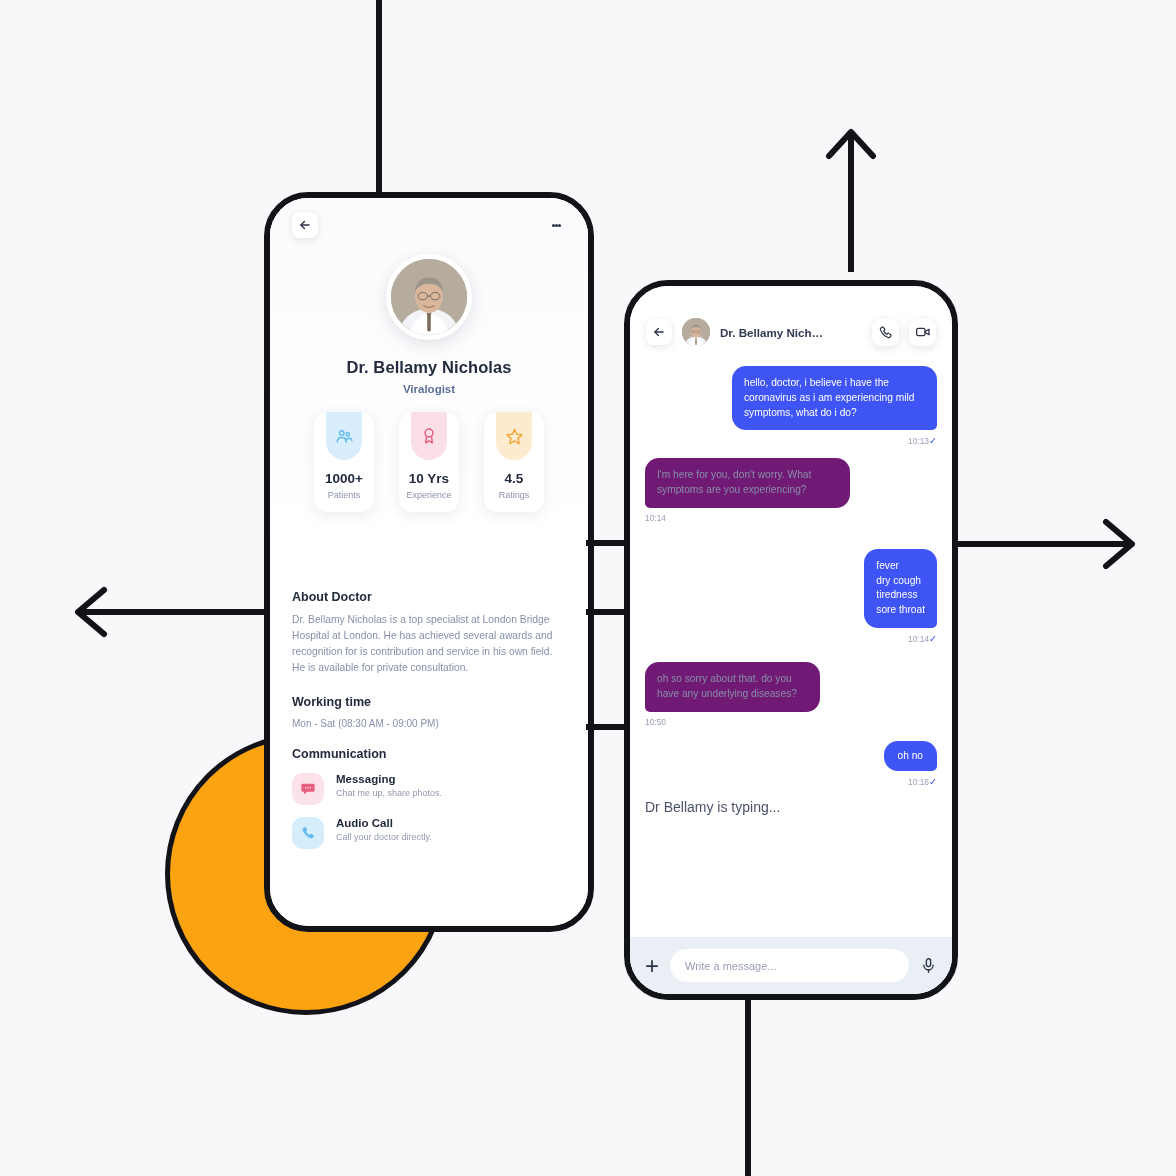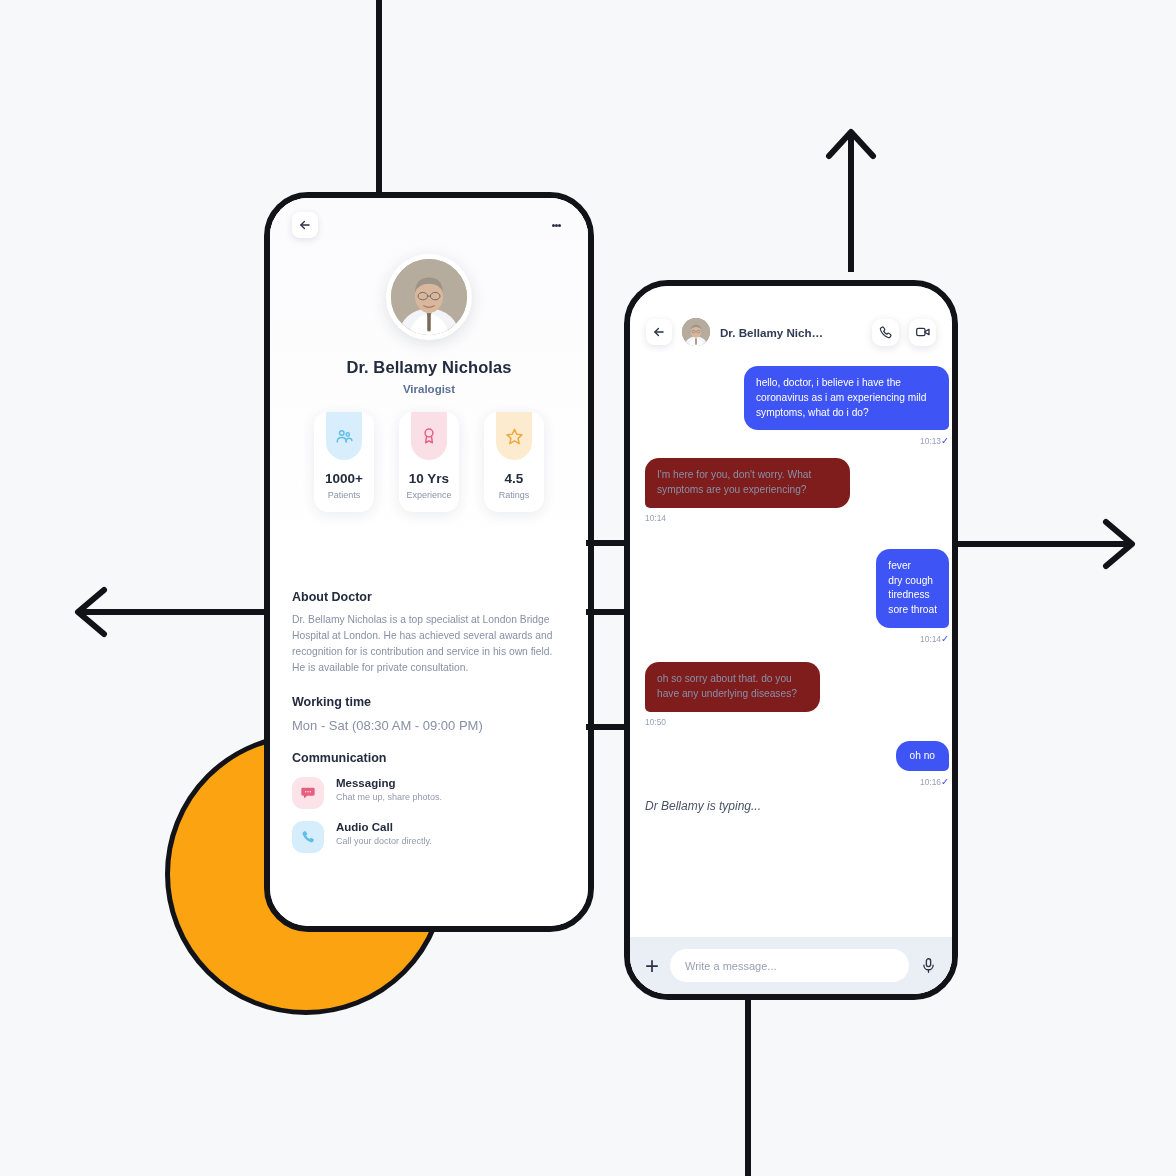--- a/index.html
+++ b/index.html
@@ -99,21 +99,21 @@
     border-bottom-left-radius: 18px; border-bottom-right-radius: 18px;
     display: flex; align-items: center; justify-content: center;
     margin-bottom: 2px;
   }
   .stat-val { font-size: 13.5px; font-weight: bold; color: #232b3e; margin-top: 9px; }
   .stat-lbl { font-size: 9px; color: #8a93ab; margin-top: 4px; }
 
   .p-body { padding: 14px 22px 0 22px; }
   .sec-title { font-size: 12.5px; font-weight: bold; color: #232b3e; margin-top: 18px; }
   .sec-para { font-size: 10.3px; line-height: 1.57; color: #8790a8; margin-top: 8px; }
-  .sec-sub { font-size: 13px; color: #8790a8; margin-top: 9px; }
+  .sec-sub { font-size: 10px; color: #8790a8; margin-top: 9px; }
 
   .comm-row { display: flex; align-items: flex-start; gap: 12px; margin-top: 12px; }
   .comm-ico {
     width: 32px; height: 32px; border-radius: 11px; flex: 0 0 32px;
     display: flex; align-items: center; justify-content: center;
   }
   .comm-title { font-size: 11.5px; font-weight: bold; color: #232b3e; }
   .comm-desc { font-size: 9px; color: #9199af; margin-top: 3px; }
 
   
@@ -123,46 +123,46 @@
     padding: 32px 16px 10px 16px;
   }
   .c-avatar { width: 28px; height: 28px; border-radius: 50%; overflow: hidden; background:#b3aa9b; position:relative; flex:0 0 28px;}
   .c-name { font-size: 11.6px; font-weight: bold; color: #303a52; flex: 1; white-space: nowrap; overflow: hidden; }
   .c-hicon {
     width: 27px; height: 27px; border-radius: 9px; background:#fff;
     box-shadow: 0 2px 8px rgba(30,40,70,.13);
     display: flex; align-items: center; justify-content: center;
   }
 
-  .c-body { flex: 1; padding: 10px 3px 0 15px; overflow: hidden; }
+  .c-body { flex: 1; padding: 10px 15px 0 15px; overflow: hidden; }
   .msg-group { margin-bottom: 12px; }
   .msg-group.out { display: flex; flex-direction: column; align-items: flex-end; }
   .msg-group.in  { display: flex; flex-direction: column; align-items: flex-start; }
   .bubble {
     font-size: 10.2px; line-height: 1.45; border-radius: 14px;
     padding: 10px 12px; max-width: 205px; white-space: pre-line;
   }
   .bubble.out { background: #3f54f4; color: #ffffff; border-bottom-right-radius: 5px; }
-  .bubble.in  { background: #7f1d1d; color: #8790a8; border-bottom-left-radius: 5px; }
+  .bubble.in  { background: #701a75; color: #8790a8; border-bottom-left-radius: 5px; }
   .bubble.narrow { max-width: 92px; }
   .stamp { font-size: 8.4px; color: #98a0b6; margin-top: 5px; display: flex; align-items: center; }
   .stamp .tick { color: #3f54f4; font-size: 9.5px; }
 
   .voice {
     background: #eff3f8; border-radius: 14px; border-bottom-left-radius: 5px;
     padding: 9px 12px; display: flex; align-items: center; gap: 9px; width: 188px;
   }
   .voice-btn { width: 20px; height: 20px; border-radius: 50%; background: #67718c; display:flex; align-items:center; justify-content:center; flex:0 0 20px;}
   .voice-btn i { display:block; width:2.5px; height:8px; background:#eff3f8; margin:0 1px; }
   .voice-track { flex: 1; position: relative; }
   .bar-bg { height: 2px; background: #ccd4e0; border-radius: 2px; position: relative; }
   .bar-fill { position: absolute; left:0; top:0; height:2px; width: 61%; background:#3f54f4; border-radius:2px; }
   .bar-knob { position: absolute; left: 61%; top: -2.5px; width: 7px; height: 7px; border-radius: 50%; background: #3f54f4; }
   .voice-times { display: flex; justify-content: space-between; margin-top: 4px; font-size: 7.6px; color: #8a93ab; }
-  .typing { font-size: 12px; font-style: italic; color: #5a6party; color:#4a5268; margin: 2px 0 10px 0; }
+  .typing { font-size: 14px; color: #5a6party; color:#4a5268; margin: 2px 0 10px 0; }
 
   .c-input {
     background: #eaeff5; padding: 12px 15px;
     display: flex; align-items: center; gap: 11px;
   }
   .plus { font-size: 24px; color: #2b3245; line-height: 1; font-weight: 300; }
   .inputbox {
     flex: 1; background: #ffffff; border-radius: 20px; height: 33px;
     display: flex; align-items: center; padding: 0 15px;
     font-size: 11px; color: #98a0b6;

